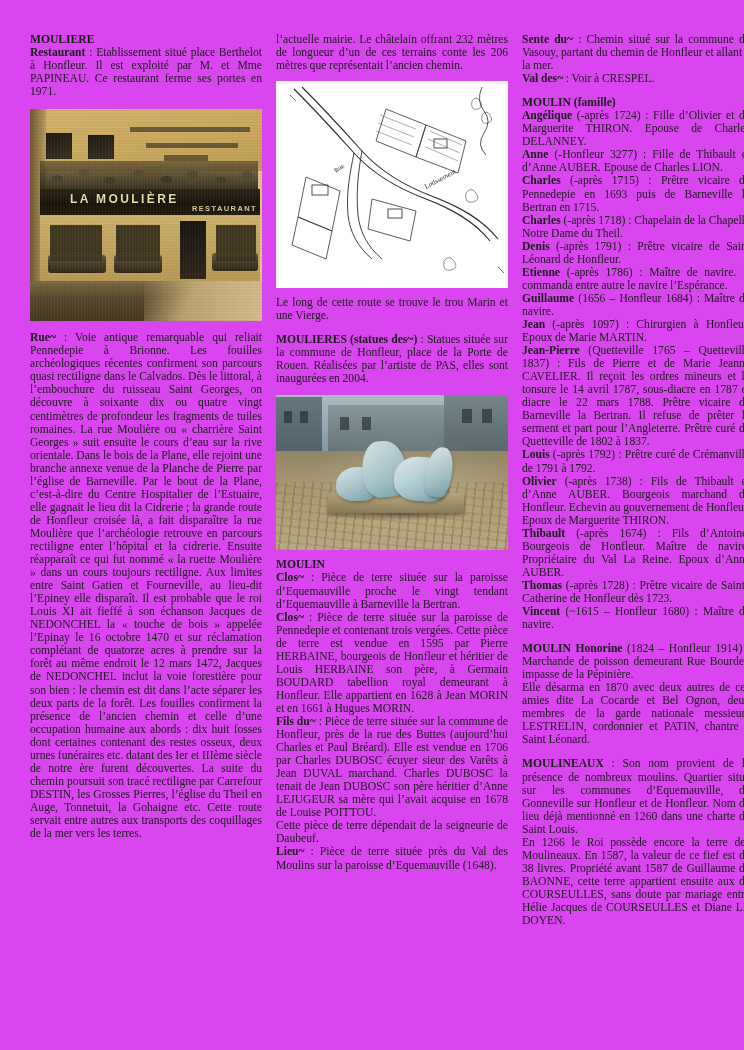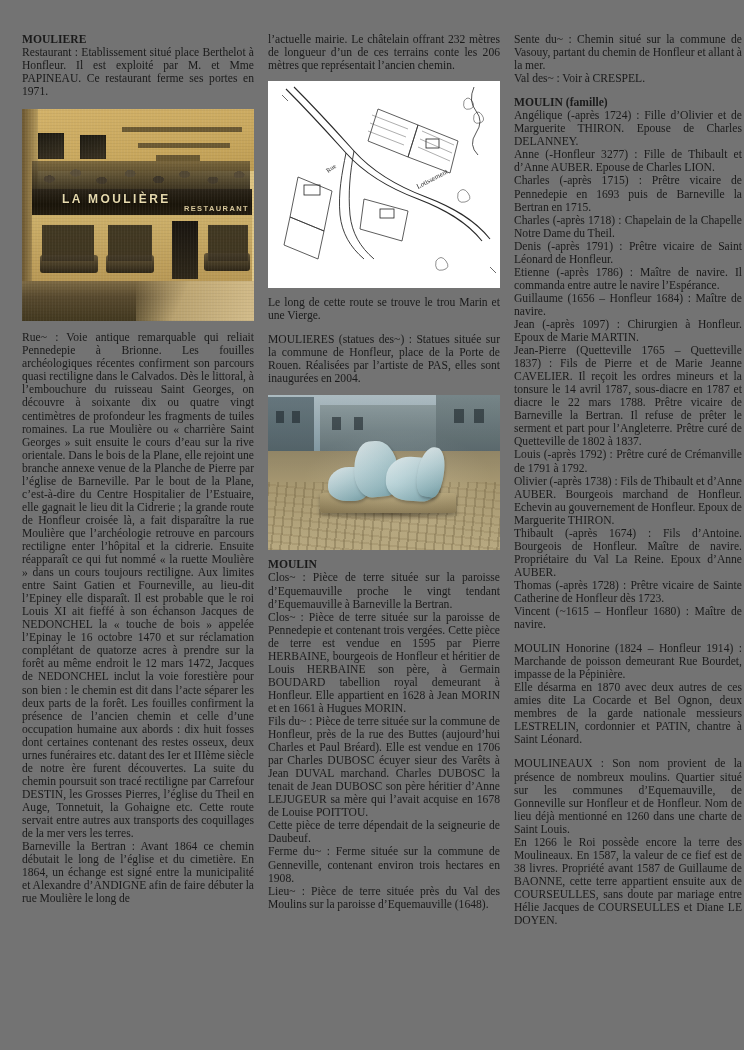--- a/index.html
+++ b/index.html
@@ -13,22 +13,22 @@
     height: 1050px;
     overflow: hidden;
     font-family: "Liberation Serif", "DejaVu Serif", serif;
     color: #1a1a1a;
   }
   .page {
     position: relative;
     width: 744px;
     height: 1050px;
     box-sizing: border-box;
-    padding: 33px 22px 20px 22px;
-    background: #737373;
+    padding: 33px 22px 20px 30px;
+    background: #d946ef;
   }
   .columns {
     display: flex;
     gap: 14px;
     height: 100%;
   }
   .col {
     width: 232px;
     flex: 0 0 232px;
   }
@@ -36,21 +36,21 @@
 
   p {
     margin: 0;
     text-align: justify;
     text-justify: inter-word;
     font-size: 11.6px;
     line-height: 13.05px;
     hyphens: none;
     word-spacing: -0.2px;
   }
-  .b { font-weight: normal; }
+  .b { font-weight: bold; }
   .head {
     font-weight: bold;
     font-size: 11.6px;
     line-height: 13.05px;
     margin: 0;
     text-align: left;
   }
   .spacer-md { height: 11px; }
 
   
@@ -276,21 +276,20 @@
         <div class="ph-flowers-low ph-fl1"></div>
         <div class="ph-flowers-low ph-fl2"></div>
         <div class="ph-flowers-low ph-fl3"></div>
         <div class="ph-ground"></div>
         <div class="ph-pavement"></div>
         <div class="ph-grain"></div>
       </div>
 
       <p><span class="b">Rue~</span><span> : Voie antique remarquable qui reliait Pennedepie à Brionne. Les fouilles archéologiques récentes confirment son parcours quasi rectiligne dans le Calvados. Dès le littoral, à l’embouchure du ruisseau Saint Georges, on découvre à soixante dix ou quatre vingt centimètres de profondeur les fragments de tuiles romaines. La rue Moulière ou « charrière Saint Georges » suit ensuite le cours d’eau sur la rive orientale. Dans le bois de la Plane, elle rejoint une branche annexe venue de la Planche de Pierre par l’église de Barneville. Par le bout de la Plane, c’est-à-dire du Centre Hospitalier de l’Estuaire, elle gagnait le lieu dit la Cidrerie ; la grande route de Honfleur croisée là, a fait disparaître la rue Moulière que l’archéologie retrouve en parcours rectiligne enter l’hôpital et la cidrerie. Ensuite réapparaît ce qui fut nommé « la ruette Moulière » dans un cours toujours rectiligne. Aux limites entre Saint Gatien et Fourneville, au lieu-dit l’Epiney elle disparaît. Il est probable que le roi Louis XI ait fieffé à son échanson Jacques de NEDONCHEL la « touche de bois » appelée l’Epinay le 16 octobre 1470 et sur réclamation complétant de quatorze acres à prendre sur la forêt au même endroit le 12 mars 1472, Jacques de NEDONCHEL inclut la voie forestière pour son bien : le chemin est dit dans l’acte séparer les deux parts de la forêt. Les fouilles confirment la présence de l’ancien chemin et celle d’une occupation humaine aux abords : dix huit fosses dont certaines contenant des restes osseux, deux urnes funéraires etc. datant des Ier et IIIème siècle de notre ère furent découvertes. La suite du chemin poursuit son tracé rectiligne par Carrefour DESTIN, les Grosses Pierres, l’église du Theil en Auge, Tonnetuit, la Gohaigne etc. Cette route servait entre autres aux transports des coquillages de la mer vers les terres.</span></p>
 
-      <p><span class="b">Barneville la Bertran</span><span> : Avant 1864 ce chemin débutait le long de l’église et du cimetière. En 1864, un échange est signé entre la municipalité et Alexandre d’ANDIGNE afin de faire débuter la rue Moulière le long de</span></p>
     </div>
 
     <div class="col col-middle">
 
       <p>l’actuelle mairie. Le châtelain offrant 232 mètres de longueur d’un de ces terrains conte les 206 mètres que représentait l’ancien chemin.</p>
 
       <div class="map-frame">
         <svg width="232" height="207" viewBox="0 0 232 207">
           <rect x="0" y="0" width="232" height="207" fill="#ffffff"></rect>
 
@@ -365,21 +364,20 @@
         <div class="st-figure st-f4"></div>
         <div class="st-blur"></div>
       </div>
 
       <div class="head">MOULIN</div>
 
       <p><span class="b">Clos~</span><span> : Pièce de terre située sur la paroisse d’Equemauville proche le vingt tendant d’Equemauville à Barneville la Bertran.</span></p>
       <p><span class="b">Clos~</span><span> : Pièce de terre située sur la paroisse de Pennedepie et contenant trois vergées. Cette pièce de terre est vendue en 1595 par Pierre HERBAINE, bourgeois de Honfleur et héritier de Louis HERBAINE son père, à Germain BOUDARD tabellion royal demeurant à Honfleur. Elle appartient en 1628 à Jean MORIN et en 1661 à Hugues MORIN.</span></p>
       <p><span class="b">Fils du~</span><span> : Pièce de terre située sur la commune de Honfleur, près de la rue des Buttes (aujourd’hui Charles et Paul Bréard). Elle est vendue en 1706 par Charles DUBOSC écuyer sieur des Varêts à Jean DUVAL marchand. Charles DUBOSC la tenait de Jean DUBOSC son père héritier d’Anne LEJUGEUR sa mère qui l’avait acquise en 1678 de Louise POITTOU.</span></p>
       <p><span>Cette pièce de terre dépendait de la seigneurie de Daubeuf.</span></p>
-      <p><span class="b">Ferme du~</span><span> : Ferme située sur la commune de Genneville, contenant environ trois hectares en 1908.</span></p>
       <p><span class="b">Lieu~</span><span> : Pièce de terre située près du Val des Moulins sur la paroisse d’Equemauville (1648).</span></p>
     </div>
 
     <div class="col col-right">
 
       <p><span class="b">Sente du~</span><span> : Chemin situé sur la commune de Vasouy, partant du chemin de Honfleur et allant à la mer.</span></p>
       <p><span class="b">Val des~</span><span> : Voir à CRESPEL.</span></p>
 
       <div class="spacer-md"></div>
 

